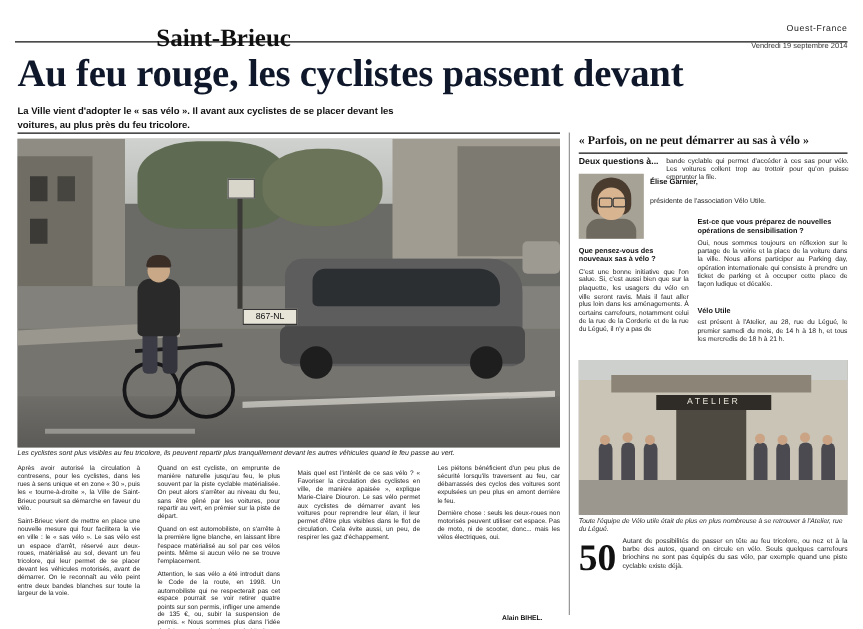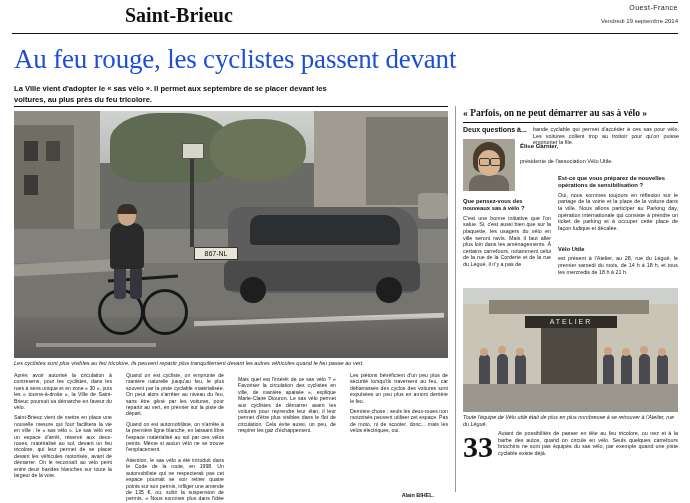--- a/index.html
+++ b/index.html
@@ -6,21 +6,21 @@
   body{
     width:690px;height:503px;
     background:#ffffff;
     font-family:"Liberation Serif", serif;
     color:#111;
     overflow:hidden;
   }
   .page{position:relative;width:690px;height:503px;padding:0;box-sizing:border-box;}
 
   
-  .masthead{position:absolute;left:0;top:0;width:690px;height:34px;}
+  .masthead{position:absolute;left:0;top:16px;width:690px;height:34px;}
   .masthead-title{
     position:absolute;left:125px;top:4px;
     font-family:"Liberation Serif", serif;
     font-size:20px;font-weight:bold;letter-spacing:0px;color:#111;
   }
   .masthead-brand{
     position:absolute;right:12px;top:4px;text-align:right;
     font-family:"Liberation Sans", sans-serif;
     font-size:7px;color:#222;letter-spacing:.5px;
   }
@@ -28,21 +28,21 @@
     position:absolute;right:12px;top:18px;text-align:right;
     font-family:"Liberation Sans", sans-serif;
     font-size:6px;color:#333;
   }
   .rule-top{position:absolute;left:12px;top:33px;width:666px;height:1px;background:#111;}
 
   
   .headline{
     position:absolute;left:14px;top:44px;width:560px;
     font-family:"Liberation Serif", serif;
-    font-size:27px;line-height:30px;font-weight:normal;color:#1d4ed8;
+    font-size:31px;line-height:30px;font-weight:bold;color:#0f172a;
     letter-spacing:-.2px;
   }
   .standfirst{
     position:absolute;left:14px;top:84px;width:330px;
     font-family:"Liberation Sans", sans-serif;
     font-size:7.6px;line-height:10.5px;font-weight:bold;color:#111;
   }
   .rule-head{position:absolute;left:14px;top:106px;width:434px;height:1px;background:#111;}
 
   
@@ -196,21 +196,21 @@
 <div class="page">
 
   <div class="masthead">
     <div class="masthead-title">Saint-Brieuc</div>
     <div class="masthead-brand">Ouest-France</div>
     <div class="masthead-date">Vendredi 19 septembre 2014</div>
   </div>
   <div class="rule-top"></div>
 
   <div class="headline">Au feu rouge, les cyclistes passent devant</div>
-  <div class="standfirst">La Ville vient d'adopter le « sas vélo ». Il permet aux septembre de se placer devant les voitures, au plus près du feu tricolore.</div>
+  <div class="standfirst">La Ville vient d'adopter le « sas vélo ». Il avant aux cyclistes de se placer devant les voitures, au plus près du feu tricolore.</div>
   <div class="rule-head"></div>
 
   <div class="photo-main">
     <div class="pm-sky"></div>
     <div class="pm-tree"></div>
     <div class="pm-tree2"></div>
     <div class="pm-bldgL"></div>
     <div class="pm-bldgL2"></div>
     <div class="pm-winL"></div>
     <div class="pm-winL2"></div>
@@ -317,16 +317,16 @@
     <div class="p2-h" style="left:141px;top:59px;"></div>
     <div class="p2-p" style="left:158px;"></div>
     <div class="p2-h" style="left:159px;top:60px;"></div>
     <div class="p2-p" style="left:176px;"></div>
     <div class="p2-h" style="left:177px;top:58px;"></div>
     <div class="p2-p" style="left:194px;"></div>
     <div class="p2-h" style="left:195px;top:60px;"></div>
   </div>
   <div class="photo-2-cap">Toute l'équipe de Vélo utile était de plus en plus nombreuse à se retrouver à l'Atelier, rue du Légué.</div>
 
-  <div class="bignum">33</div>
+  <div class="bignum">50</div>
   <div class="bignum-text">Autant de possibilités de passer en tête au feu tricolore, ou nez et à la barbe des autos, quand on circule en vélo. Seuls quelques carrefours briochins ne sont pas équipés du sas vélo, par exemple quand une piste cyclable existe déjà.</div>
 
 </div>
 
 </body></html>

